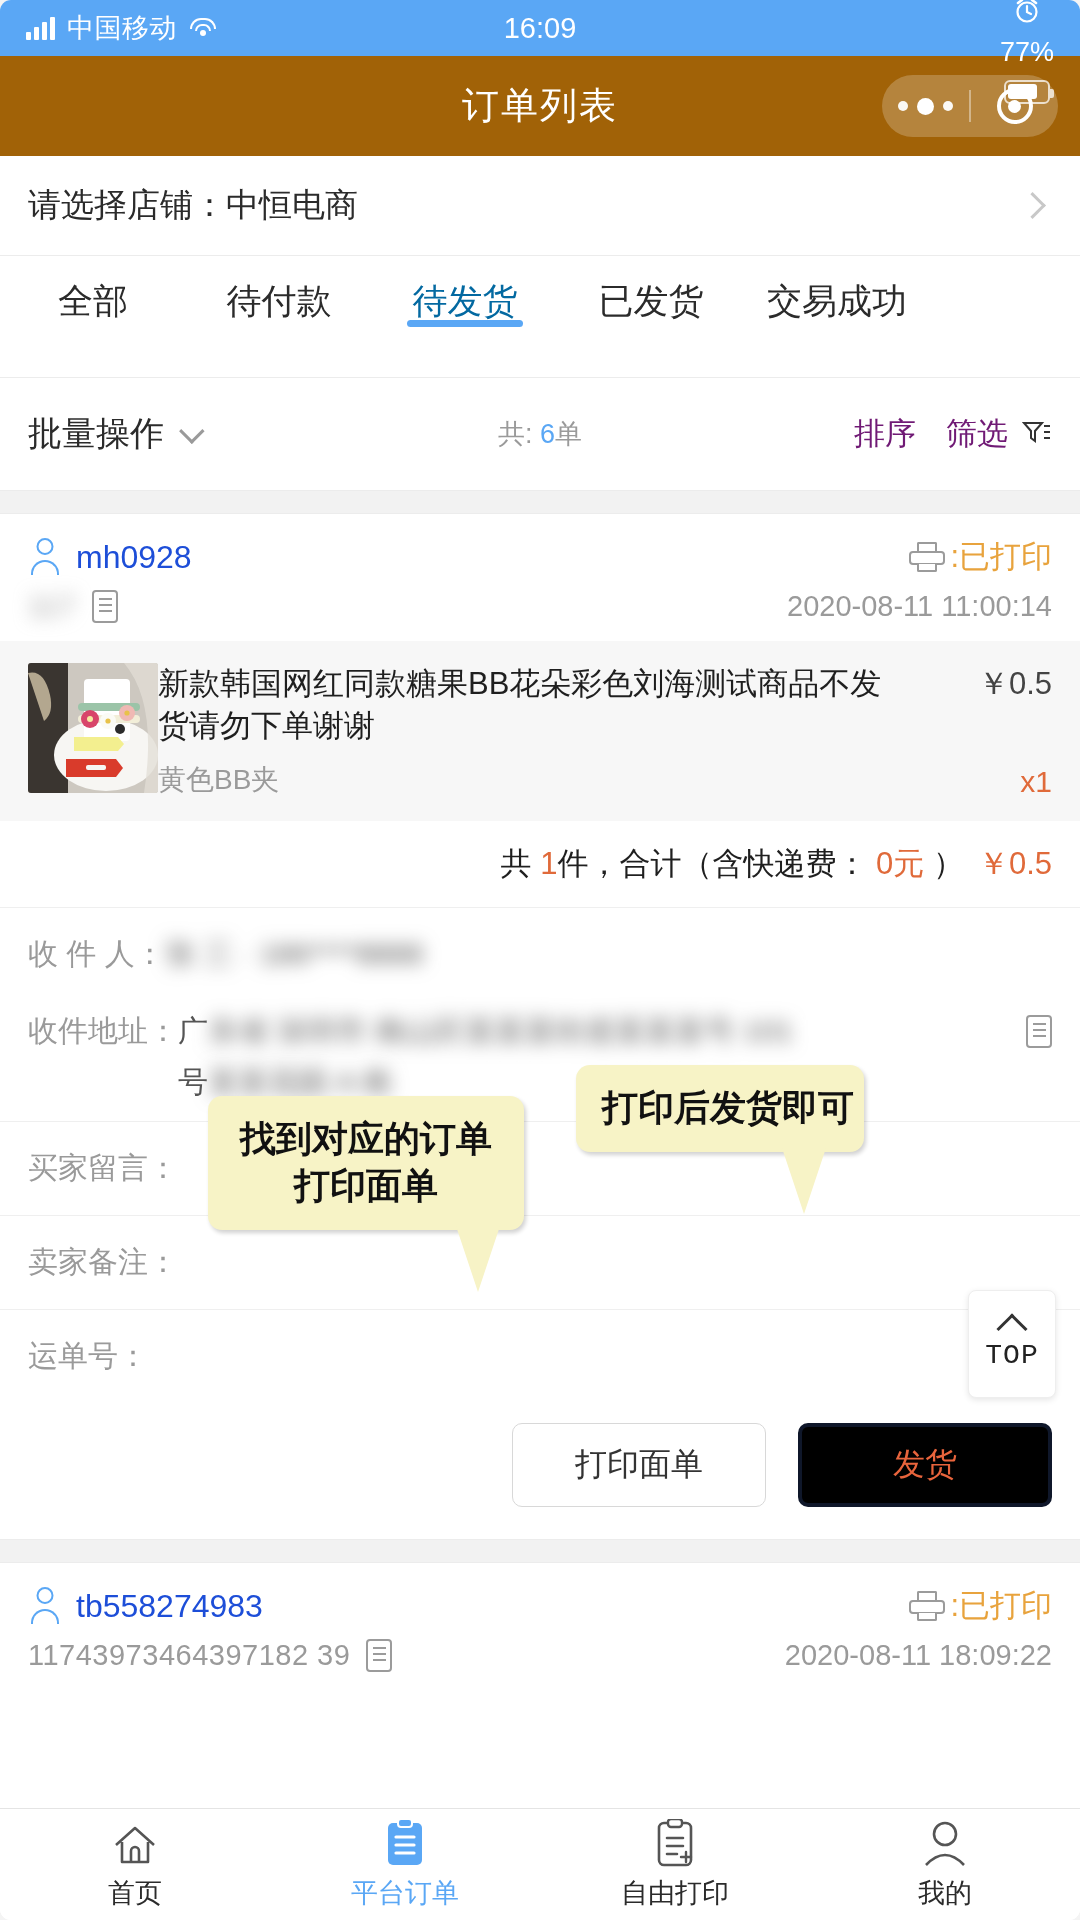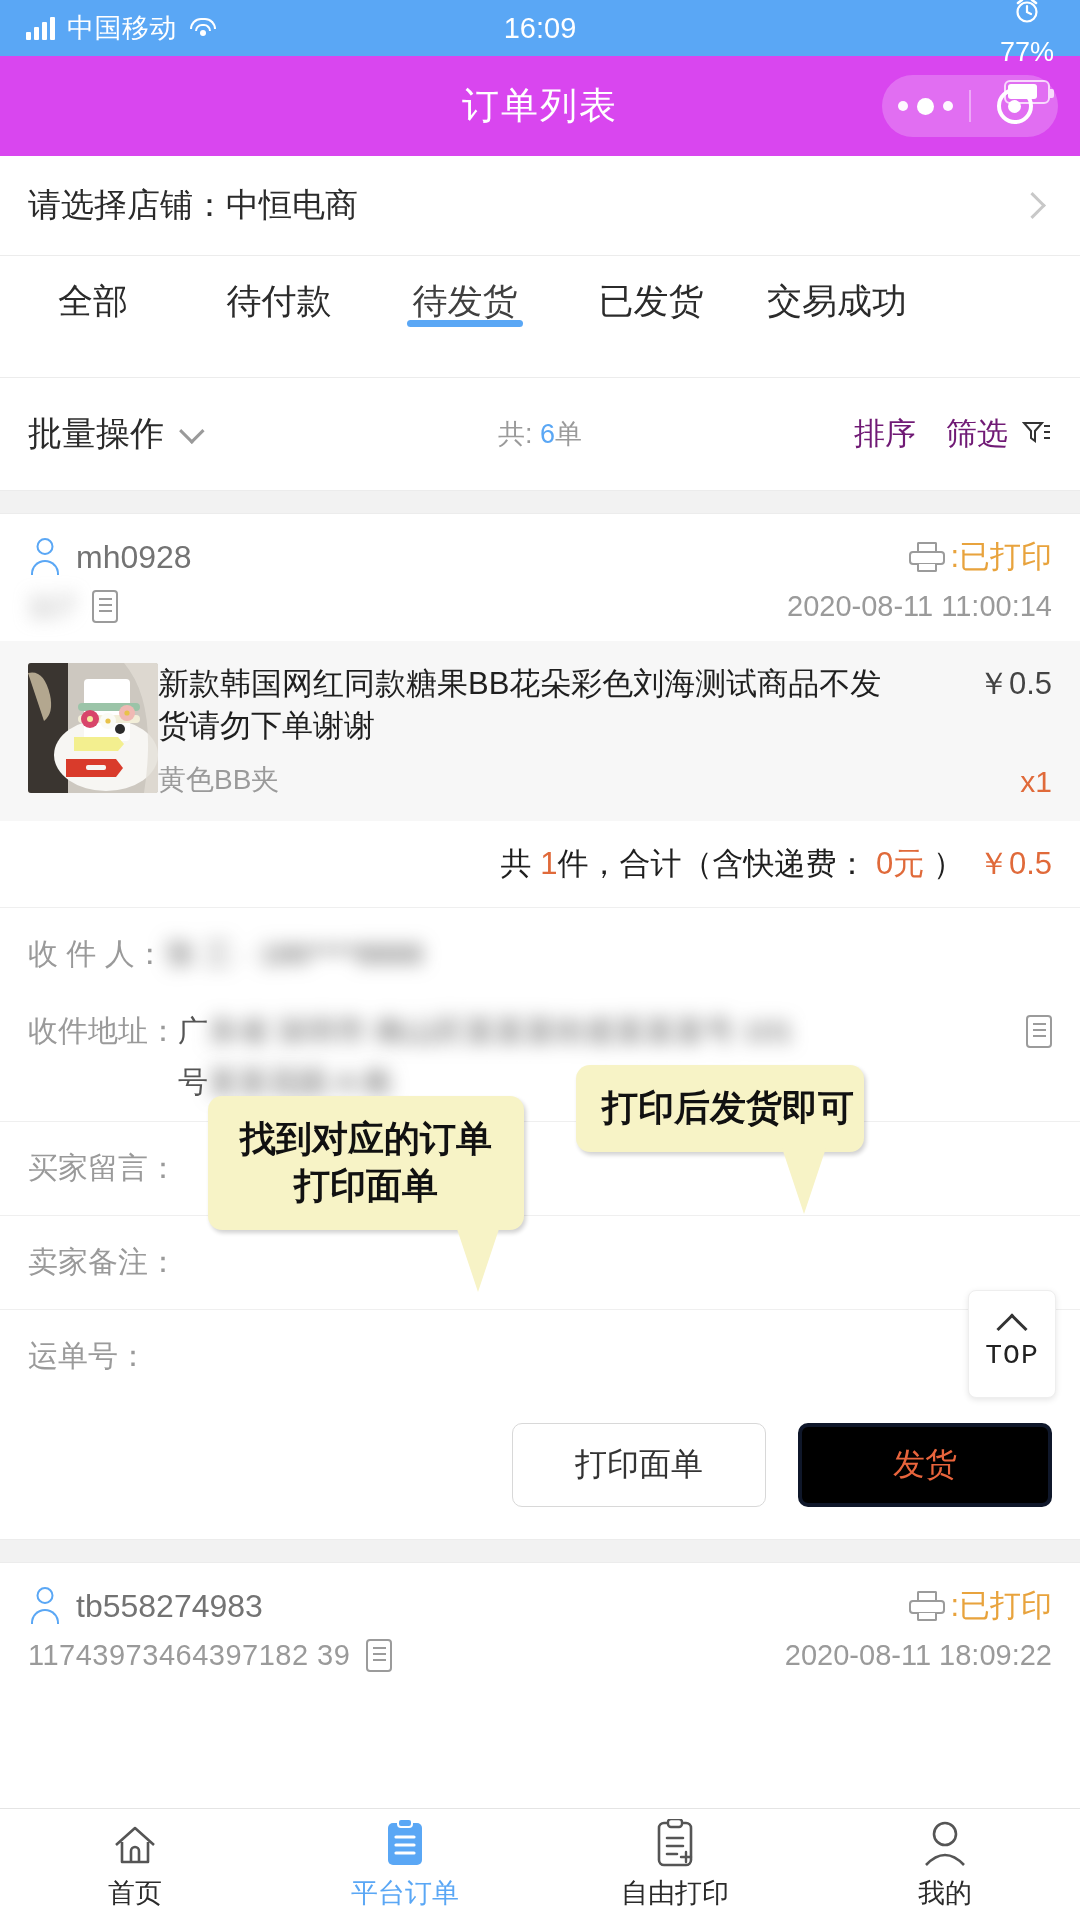--- a/index.html
+++ b/index.html
@@ -1,21 +1,21 @@
 <!DOCTYPE html>
 <html><head>
 <meta charset="utf-8">
 <style>
   * { margin:0; padding:0; box-sizing:border-box; }
   html,body { width:1080px; height:1920px; }
   body {
     font-family:"Liberation Sans","DejaVu Sans",sans-serif;
     background:#f4f4f4; overflow:hidden; position:relative;
   }
-  .screen { width:1080px; height:1920px; position:relative; background:#ffffff; overflow:hidden; }
+  .screen { width:1080px; height:1920px; position:relative; background:#ffffff; overflow:hidden;border-radius:11px; }
 
   
   .statusbar {
     height:56px; background:#5aa7f5; color:#fff;
     display:flex; align-items:center; padding:0 26px; position:relative;
   }
   .sb-left { display:flex; align-items:center; gap:12px; }
   .sig { display:flex; align-items:flex-end; gap:3px; height:24px; }
   .sig i { display:block; width:5px; background:#fff; border-radius:1px; }
   .sig i:nth-child(1){height:8px;} .sig i:nth-child(2){height:13px;}
@@ -28,21 +28,21 @@
   .wifi b:nth-child(2){ width:16px; height:7px; top:7px; }
   .wifi b:nth-child(3){ width:6px; height:6px; top:13px; background:#fff; border-radius:50%; border:none; }
   .sb-time { position:absolute; left:0; right:0; text-align:center; font-size:29px; font-weight:400; }
   .sb-right { margin-left:auto; display:flex; align-items:center; gap:12px; position:relative; z-index:2;flex-direction:column; }
   .pct { font-size:27px; }
   .batt { width:46px; height:24px; border:2.5px solid rgba(255,255,255,.75); border-radius:6px; position:relative; padding:2.5px; }
   .batt em { display:block; height:100%; background:#fff; border-radius:3px; }
   .batt:after { content:""; position:absolute; right:-6px; top:7px; width:3.5px; height:9px; background:rgba(255,255,255,.75); border-radius:0 2px 2px 0; }
 
   
-  .navbar { height:100px; background:#d946ef; position:relative; display:flex; align-items:center; justify-content:center; }
+  .navbar { height:100px; background:#a16207; position:relative; display:flex; align-items:center; justify-content:center; }
   .nav-title { color:#fff; font-size:37px; letter-spacing:2px; }
   .capsule {
     position:absolute; right:22px; top:50%; transform:translateY(-50%);
     width:176px; height:62px; border-radius:31px; background:rgba(255,255,255,.22);
     display:flex; align-items:center; justify-content:center; gap:0;
   }
   .cap-dots { width:88px; display:flex; align-items:center; justify-content:center; gap:9px; }
   .cap-dots i { display:block; background:#fff; border-radius:50%; }
   .cap-dots i:nth-child(1),.cap-dots i:nth-child(3){ width:10px; height:10px; opacity:.95; }
   .cap-dots i:nth-child(2){ width:17px; height:17px; }
@@ -57,21 +57,21 @@
     padding:0 28px; border-bottom:1px solid #ececec;
   }
   .store-text { font-size:33px; color:#2b2b2b; }
   .chev { margin-left:auto; width:19px; height:19px; border-right:3px solid #c8c8c8; border-top:3px solid #c8c8c8; transform:rotate(45deg); margin-right:10px; }
 
   
   .tabs { height:122px; background:#fff; display:flex; align-items:flex-start; position:relative;
           border-bottom:1px solid #ececec; overflow:hidden; }
   .tab { flex:0 0 auto; width:186px; padding-top:22px; text-align:center; position:relative; }
   .tab span { font-size:35px; color:#2b2b2b; }
-  .tab.active span { color:#404040; }
+  .tab.active span { color:#0369a1; }
   .tab.active:after { content:""; position:absolute; left:50%; transform:translateX(-50%);
      bottom:-2px; width:116px; height:7px; background:#5aa7f5; border-radius:4px; }
 
   
   .filterbar { height:112px; background:#fff; display:flex; align-items:center; padding:0 28px; position:relative; }
   .batch { display:flex; align-items:center; gap:16px; }
   .batch span { font-size:34px; color:#2b2b2b; }
   .caret { width:18px; height:18px; border-right:3px solid #9a9a9a; border-bottom:3px solid #9a9a9a; transform:rotate(45deg) translateY(-4px); }
   .count { position:absolute; left:50%; transform:translateX(-50%); font-size:27px; color:#9a9a9a; }
   .count b { color:#5aa7f5; font-weight:400; }
@@ -82,21 +82,21 @@
   .gap { height:24px; background:#f2f2f2; border-top:1px solid #ececec; border-bottom:1px solid #ececec; }
 
   
   .card { background:#fff; }
   .card-head { padding:22px 28px 0 28px; }
   .buyer-row { display:flex; align-items:center; }
   .avatar-ic { width:34px; height:38px; position:relative; margin-right:14px; }
   .avatar-ic b { position:absolute; left:50%; transform:translateX(-50%); top:0; width:17px; height:17px; border:2.5px solid #5aa7f5; border-radius:50%; }
   .avatar-ic i { position:absolute; left:50%; transform:translateX(-50%); bottom:1px; width:28px; height:15px;
      border:2.5px solid #5aa7f5; border-bottom:none; border-radius:16px 16px 0 0; }
-  .buyer-name { font-size:32px; color:#737373; }
+  .buyer-name { font-size:32px; color:#1d4ed8; }
   .print-state { margin-left:auto; display:flex; align-items:center; gap:5px; }
   .printer-ic { width:36px; height:30px; position:relative; }
   .printer-ic .body { position:absolute; left:0; top:9px; width:36px; height:14px; border:2.5px solid #9b9b9b; border-radius:4px; }
   .printer-ic .top { position:absolute; left:8px; top:0; width:20px; height:9px; border:2.5px solid #9b9b9b; border-bottom:none; border-radius:2px 2px 0 0; }
   .printer-ic .bot { position:absolute; left:8px; bottom:0; width:20px; height:8px; border:2.5px solid #9b9b9b; border-top:none; border-radius:0 0 2px 2px; background:#fff; }
   .print-state span { font-size:31px; color:#e8a33d; }
   .order-row { display:flex; align-items:center; padding:12px 0 18px 0; }
   .order-id { font-size:29px; color:#9a9a9a; letter-spacing:.5px; white-space:nowrap; }
   .order-id.blurred { filter:blur(9px); }
   .copy-ic { width:26px; height:33px; border:2.5px solid #9b9b9b; border-radius:4px; margin-left:16px; position:relative; flex:0 0 auto; }

